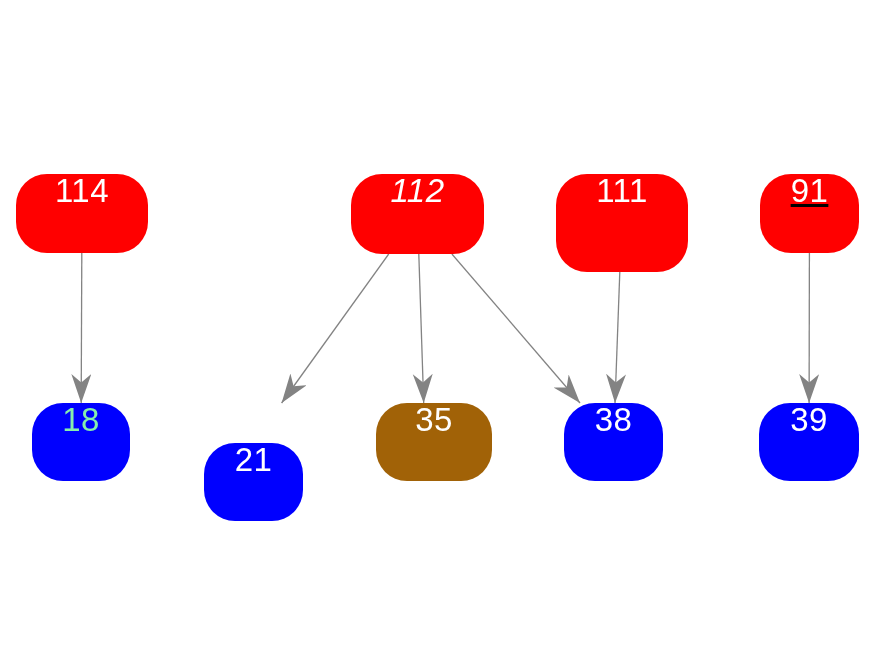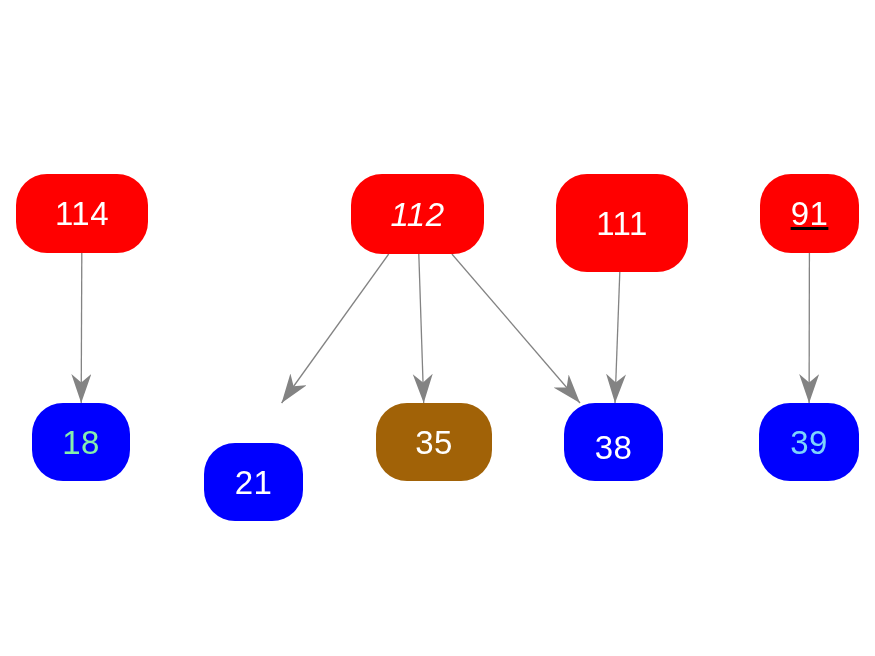--- a/index.html
+++ b/index.html
@@ -19,21 +19,20 @@
     position: absolute;
     left: 0;
     top: 0;
     width: 875px;
     height: 656px;
     pointer-events: none;
   }
   .node {
     position: absolute;
     display: flex;
-    align-items: center;
     justify-content: center;
     border-radius: 31px;
   }
   .node-label {
     color: #ffffff;
     font-size: 33px;
     line-height: 1;
     letter-spacing: 0.5px;
     user-select: none;
   }
@@ -73,19 +72,19 @@
       <div class="node" style="left: 32px; top: 403px; width: 98px; height: 78px; background: rgb(0, 0, 255);">
         <span class="node-label" style="color: #86efac;">18</span>
       </div>
       <div class="node" style="left: 204px; top: 403px; width: 99px; height: 78px; background: rgb(0, 0, 255); margin-top: 40px;">
         <span class="node-label" style="color: rgb(255, 255, 255);">21</span>
       </div>
       <div class="node" style="left: 376px; top: 403px; width: 116px; height: 78px; background: #a16207;">
         <span class="node-label" style="color: rgb(255, 255, 255);">35</span>
       </div>
       <div class="node" style="left: 564px; top: 403px; width: 99px; height: 78px; background: rgb(0, 0, 255);">
-        <span class="node-label" style="color: rgb(255, 255, 255); margin-top: 10px;">38</span>
+        <span class="node-label" style="color: rgb(255, 255, 255);">38</span>
       </div>
       <div class="node" style="left: 759px; top: 403px; width: 100px; height: 78px; background: rgb(0, 0, 255);">
-        <span class="node-label" style="color: #7dd3fc;">39</span>
+        <span class="node-label" style="color: #ffffff;">39</span>
       </div>
     </div>
 </div>
 
 </body></html>

